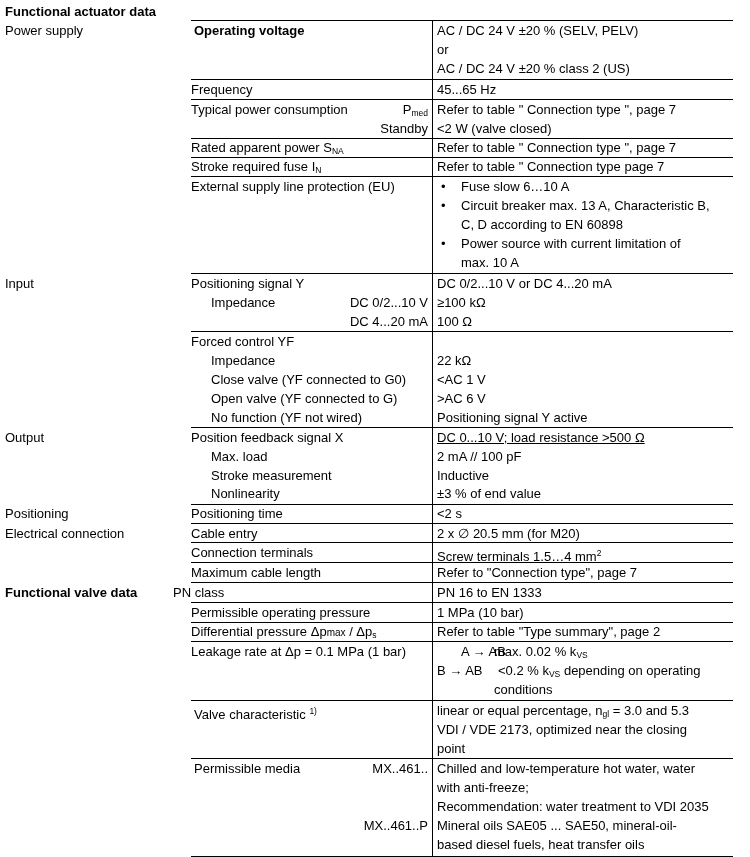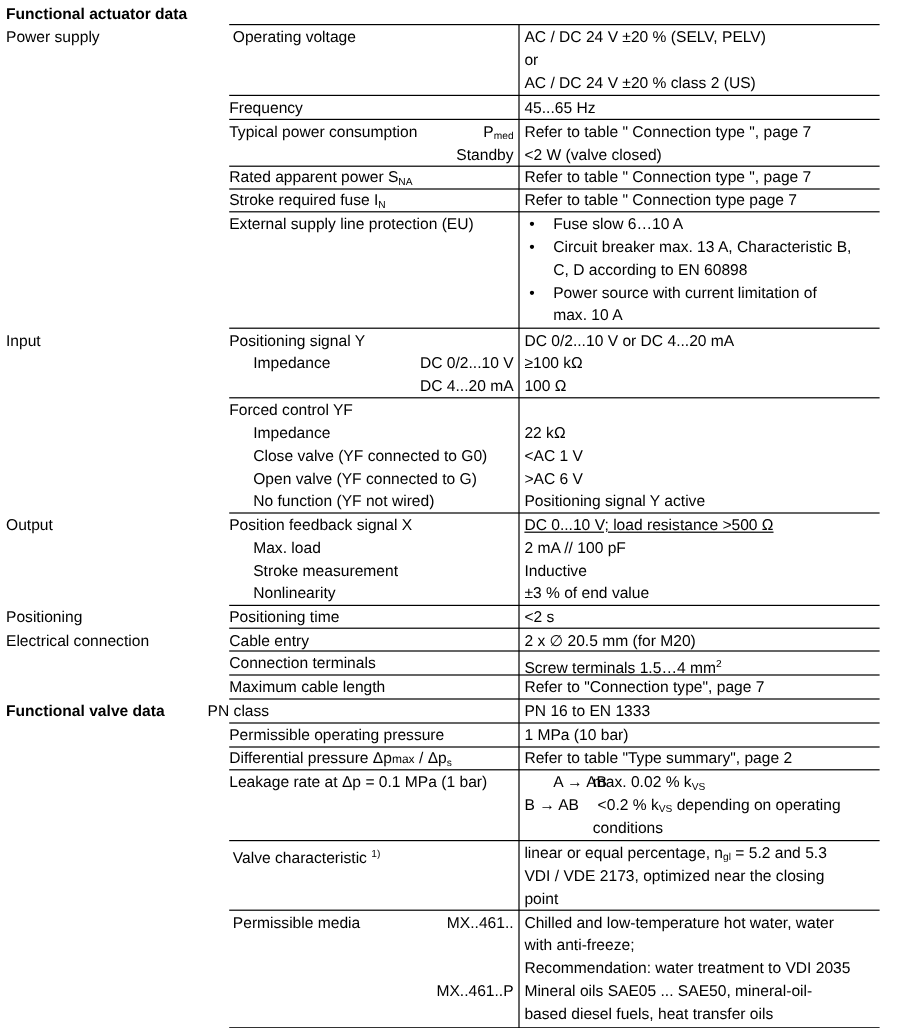--- a/index.html
+++ b/index.html
@@ -43,21 +43,21 @@
 <div class="hline" style="top:582px;"></div>
 <div class="hline" style="top:602px;"></div>
 <div class="hline" style="top:622px;"></div>
 <div class="hline" style="top:641px;"></div>
 <div class="hline" style="top:700px;"></div>
 <div class="hline" style="top:758px;"></div>
 <div class="hline" style="top:856px;"></div>
 
 <div class="vline" style="top:20px;height:837px;"></div>
 
-<div class="abs" style="left:194px;top:22px;">Operating voltage</div>
+<div class="abs" style="left:194px;top:22px;font-weight:bold;">Operating voltage</div>
 <div class="abs" style="left:437px;top:22px;">AC / DC 24 V ±20 % (SELV, PELV)</div>
 <div class="abs" style="left:437px;top:41px;">or</div>
 <div class="abs" style="left:437px;top:60px;">AC / DC 24 V ±20 % class 2 (US)</div>
 
 <div class="abs" style="left:191px;top:81px;">Frequency</div>
 <div class="abs" style="left:437px;top:81px;">45...65 Hz</div>
 
 <div class="abs" style="left:191px;top:101px;">Typical power consumption</div>
 <div class="abs right" style="right:322px;top:101px;"><span>P</span><span class="sub">med</span></div>
 <div class="abs" style="left:437px;top:101px;">Refer to table " Connection type ", page 7</div>
@@ -129,21 +129,21 @@
 <div class="abs" style="left:437px;top:623px;">Refer to table "Type summary", page 2</div>
 
 <div class="abs" style="left:191px;top:643px;">Leakage rate at Δp = 0.1 MPa (1 bar)</div>
 <div class="abs" style="left:437px;top:643px;margin-left:24px;">A → AB</div>
 <div class="abs" style="left:494px;top:643px;"><span>max. 0.02 % k</span><span class="sub">VS</span></div>
 <div class="abs" style="left:437px;top:662px;">B → AB</div>
 <div class="abs" style="left:498px;top:662px;"><span>&lt;0.2 % k</span><span class="sub">VS</span><span> depending on operating</span></div>
 <div class="abs" style="left:494px;top:681px;">conditions</div>
 
 <div class="abs" style="left:194px;top:702px;"><span>Valve characteristic</span> <span class="sup">1)</span></div>
-<div class="abs" style="left:437px;top:702px;"><span>linear or equal percentage, n</span><span class="sub">gl</span><span> = 5.2 and 5.3</span></div>
+<div class="abs" style="left:437px;top:702px;"><span>linear or equal percentage, n</span><span class="sub">gl</span><span> = 3.0 and 5.3</span></div>
 <div class="abs" style="left:437px;top:721px;">VDI / VDE 2173, optimized near the closing</div>
 <div class="abs" style="left:437px;top:740px;">point</div>
 
 <div class="abs" style="left:194px;top:760px;">Permissible media</div>
 <div class="abs right" style="right:322px;top:760px;">MX..461..</div>
 <div class="abs" style="left:437px;top:760px;">Chilled and low-temperature hot water, water</div>
 <div class="abs" style="left:437px;top:779px;">with anti-freeze;</div>
 <div class="abs" style="left:437px;top:798px;">Recommendation: water treatment to VDI 2035</div>
 <div class="abs right" style="right:322px;top:817px;">MX..461..P</div>
 <div class="abs" style="left:437px;top:817px;">Mineral oils SAE05 ... SAE50, mineral-oil-</div>

